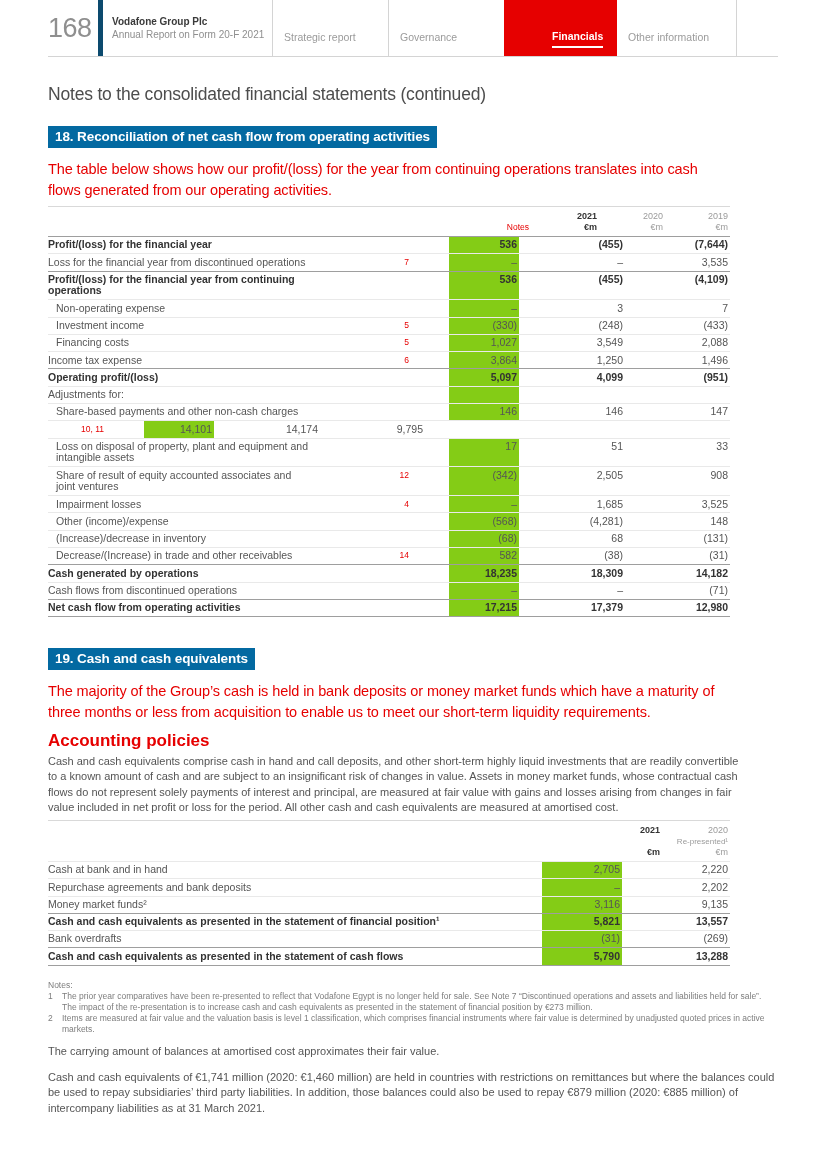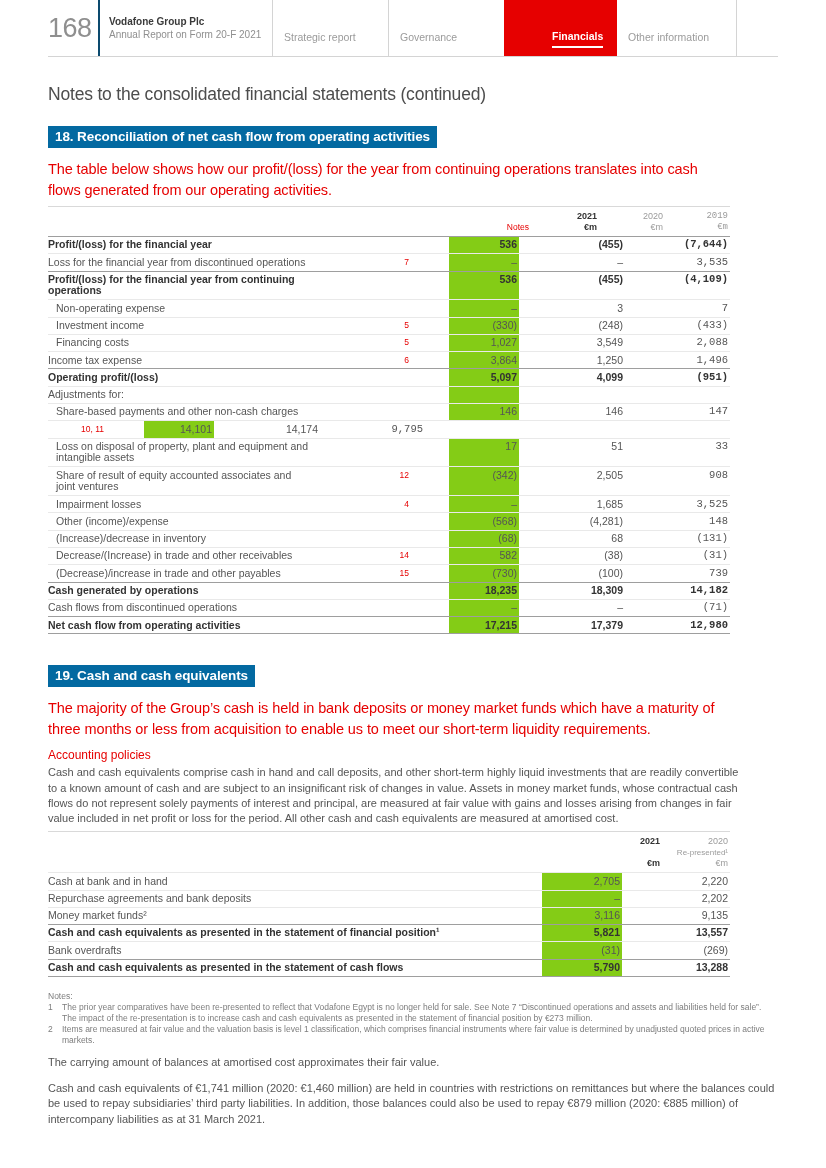--- a/index.html
+++ b/index.html
@@ -4,57 +4,57 @@
 <title>Vodafone Group Plc — Annual Report p.168</title>
 <style>
   * { margin: 0; padding: 0; box-sizing: border-box; }
   html, body { background: #ffffff; }
   body { font-family: "Liberation Sans", sans-serif; color: #555; }
   .page { width: 826px; height: 1168px; position: relative; background: #fff; overflow: hidden; }
 
   
   .header { margin: 0 48px; height: 57px; border-bottom: 1px solid #d4d4d4; display: flex; align-items: stretch; }
   .hdr-pagenum { width: 50px; display: flex; align-items: center; font-size: 27px; color: #8f8f8f; letter-spacing: -0.5px; }
-  .hdr-brand { width: 174px; border-left: 2px solid #0c4a6e; display: flex; flex-direction: column; justify-content: center; padding-left: 9px; }
+  .hdr-brand { width: 174px; border-left: 5px solid #0c4a6e; display: flex; flex-direction: column; justify-content: center; padding-left: 9px; }
   .hdr-brand-name { font-size: 10px; font-weight: 700; color: #3a3a3a; line-height: 13px; }
   .hdr-brand-sub { font-size: 10px; color: #8f8f8f; line-height: 13px; }
   .hdr-tabs { display: flex; }
   .tab { width: 116px; border-left: 1px solid #d4d4d4; display: flex; align-items: flex-end; padding: 0 0 13px 11px; font-size: 10.5px; color: #9b9b9b; cursor: pointer; }
   .tab:last-child { border-right: 1px solid #d4d4d4; width: 120px; }
   .tab-active { background: #e60000; border-left: none; color: #fff; font-weight: 700; width: 113px; padding-bottom: 8px; padding-left: 48px; }
   .tab-active + .tab { border-left: none; }
   .tab-active .tab-label { border-bottom: 2px solid #fff; padding-bottom: 4px; }
 
   
   .page-title { margin: 27px 48px 0; font-size: 17.5px; color: #4d4d4d; letter-spacing: -0.2px; }
   .sec-heading-wrap { margin: 21px 48px 0; }
   .sec-heading { display: inline-block; background: #0369a1; color: #fff; font-size: 13.5px; font-weight: 700; padding: 3px 7px 4px; letter-spacing: -0.1px; }
   .sec-intro { margin: 11px 48px 0; font-size: 14.5px; line-height: 21px; color: #e60000; max-width: 678px; letter-spacing: -0.1px; }
-  .ap-heading { margin: 8px 48px 0; font-size: 12px; font-weight: 400; color: #e60000; }
+  .ap-heading { margin: 8px 48px 0; font-size: 17px; font-weight: 700; color: #e60000; }
   .ap-text { margin: 3px 48px 0; font-size: 11px; line-height: 15.2px; color: #555; max-width: 694px; }
 
   
   .fin-table { margin: 5px 48px 0; width: 682px; font-size: 10.5px; color: #555; }
   .thead { border-top: 1px solid #d9d9d9; padding: 4px 0 3px; }
   .thead-line { display: flex; line-height: 11px; }
   .th { font-size: 9px; color: #9b9b9b; }
   .th-bold { color: #333; font-weight: 700; }
   .th-notes { color: #e60000; }
   .t2-repre { font-size: 8px; color: #9b9b9b; }
   .trow { display: flex; border-top: 1px solid #e9e9e9; align-items: stretch; gap: 40px; }
   .trow > div { padding-top: 2.4px; padding-bottom: 2.4px; line-height: 11.5px; }
   .trow.bold { border-top-color: #9e9e9e; font-weight: 700; color: #333; }
   .trow.last { border-bottom: 1px solid #9e9e9e; }
   .c-label { flex: 1; }
   .indent .c-label { padding-left: 8px; }
   .c-notes { width: 56px; text-align: right; color: #e60000; font-size: 8.5px; }
   .c-v { text-align: right; padding-right: 2px; }
   .t1 .c-v1 { width: 70px; }
   .t1 .c-v2 { width: 66px; }
-  .t1 .c-v3 { width: 65px; font-family: Liberation Mono, monospace; }
+  .t1 .c-v3 { width: 65px; }
   .t2 .c-v1 { width: 80px; }
   .t2 .c-v2 { width: 68px; }
   .trow .c-v1 { background: #84cc16; }
   .thead .c-v1 { background: none; }
   .mt19 { margin-top: 31px; }
 
   
   .notes-block { margin: 14px 48px 0; font-size: 8.5px; line-height: 10.5px; color: #7d7d7d; max-width: 740px; }
   .note-item { display: flex; margin-top: 1px; }
   .note-num { width: 14px; flex-shrink: 0; }
@@ -224,27 +224,20 @@
           <div class="c-v c-v2">68</div>
           <div class="c-v c-v3">(131)</div>
         </div>
         <div class="trow indent">
           <div class="c-label">Decrease/(Increase) in trade and other receivables</div>
           <div class="c-notes">14</div>
           <div class="c-v c-v1">582</div>
           <div class="c-v c-v2">(38)</div>
           <div class="c-v c-v3">(31)</div>
         </div>
-        <div class="trow indent">
-          <div class="c-label">(Decrease)/increase in trade and other payables</div>
-          <div class="c-notes">15</div>
-          <div class="c-v c-v1">(730)</div>
-          <div class="c-v c-v2">(100)</div>
-          <div class="c-v c-v3">739</div>
-        </div>
         <div class="trow bold">
           <div class="c-label">Cash generated by operations</div>
           <div class="c-notes"></div>
           <div class="c-v c-v1">18,235</div>
           <div class="c-v c-v2">18,309</div>
           <div class="c-v c-v3">14,182</div>
         </div>
         <div class="trow">
           <div class="c-label">Cash flows from discontinued operations</div>
           <div class="c-notes"></div>

